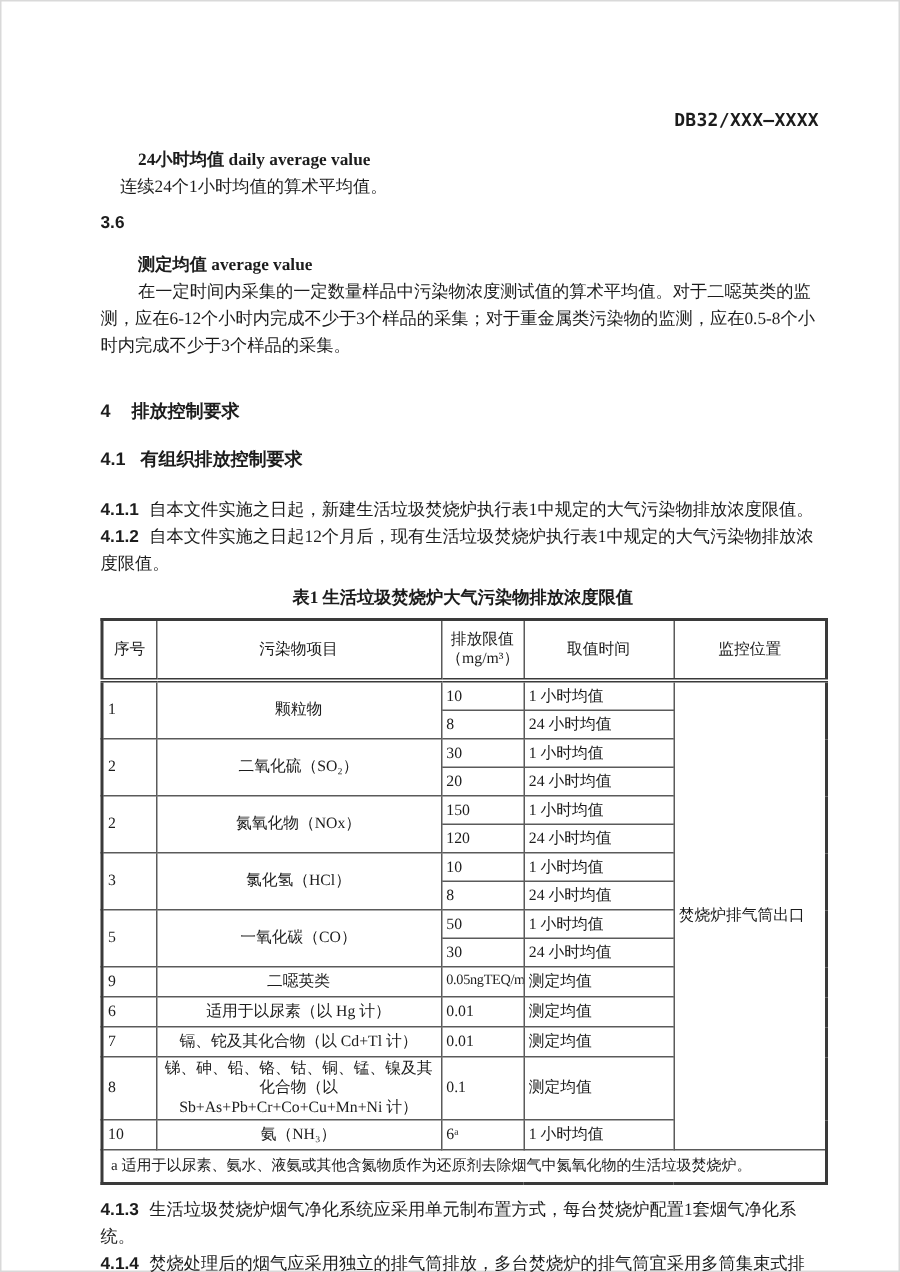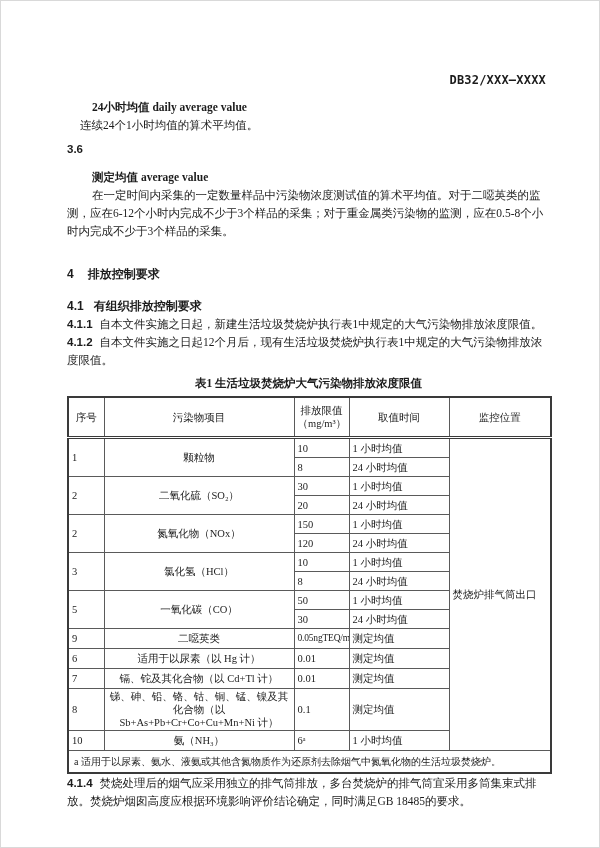--- a/index.html
+++ b/index.html
@@ -27,21 +27,21 @@
   .line{font-size:11.5px;line-height:18px;}
   .term-title{margin:10px 0 0 25px;font-weight:bold;}
   .term-body{margin:0 0 0 13px;}
   .term-num{margin-top:6px;font-weight:bold;font-family:"Liberation Sans",sans-serif;font-size:11.5px;line-height:18px;}
   .para{text-indent:25px;margin:0;}
   .h4{margin-top:25px;font-weight:bold;font-size:12px;line-height:18px;}
   .h4 .num{font-family:"Liberation Sans",sans-serif;margin-right:14px;}
   .h41{margin-top:14px;font-weight:bold;font-size:12px;line-height:18px;}
   .h41 .num{font-family:"Liberation Sans",sans-serif;margin-right:10px;}
   .clause{margin:0;font-size:11.5px;line-height:18px;}
-  .clause.first{margin-top:0;}
+  .clause.first{margin-top:16px;}
   .clause.after{margin-top:8px;}
   .clause .num{font-family:"Liberation Sans",sans-serif;font-weight:bold;margin-right:7px;}
   .caption{margin-top:5px;text-align:center;font-weight:bold;font-size:11.5px;line-height:18px;}
   table.t1{
     margin-top:4px;
     width:483px;
     border-collapse:collapse;
     table-layout:fixed;
     font-size:10.5px;
     line-height:13px;
@@ -204,20 +204,23 @@
         <td class="nm">氨（NH₃）</td>
         <td class="c">6ᵃ</td>
         <td class="c">1 小时均值</td>
       </tr>
       <tr class="fnote">
         <td colspan="5">a 适用于以尿素、氨水、液氨或其他含氮物质作为还原剂去除烟气中氮氧化物的生活垃圾焚烧炉。</td>
       </tr>
     </tbody>
   </table>
 
+  <p class="clause after">
+    <span class="num">4.1.3</span><span>生活垃圾焚烧炉烟气净化系统应采用单元制布置方式，每台焚烧炉配置1套烟气净化系统。</span>
+  </p>
   <p class="clause">
     <span class="num">4.1.4</span><span>焚烧处理后的烟气应采用独立的排气筒排放，多台焚烧炉的排气筒宜采用多筒集束式排放。焚烧炉烟囱高度应根据环境影响评价结论确定，同时满足GB 18485的要求。</span>
   </p>
   <p class="clause">
     
   </p>
 
 </div>
 
 </body></html>

